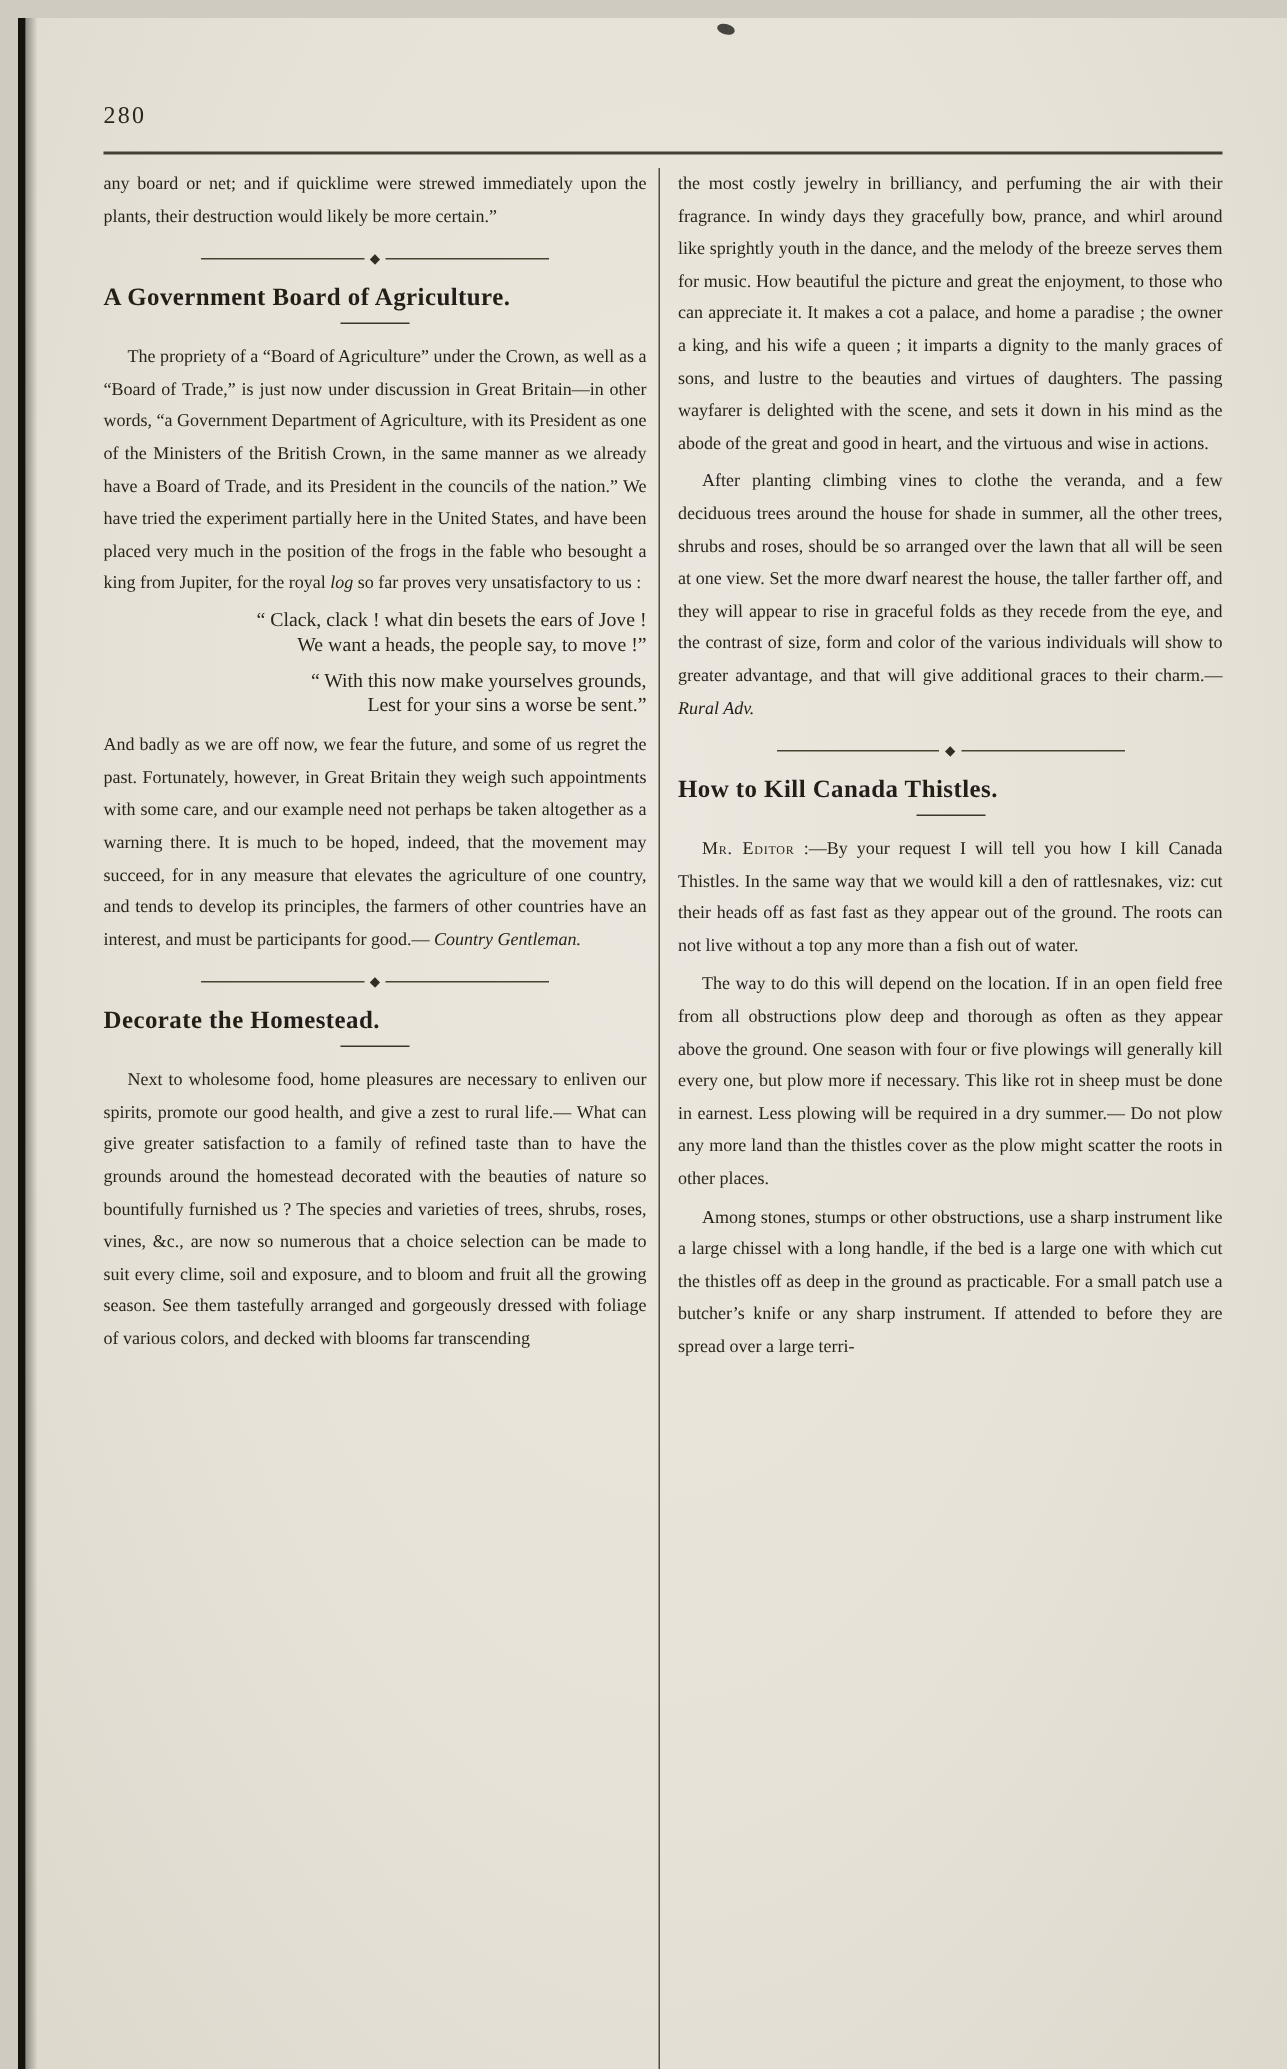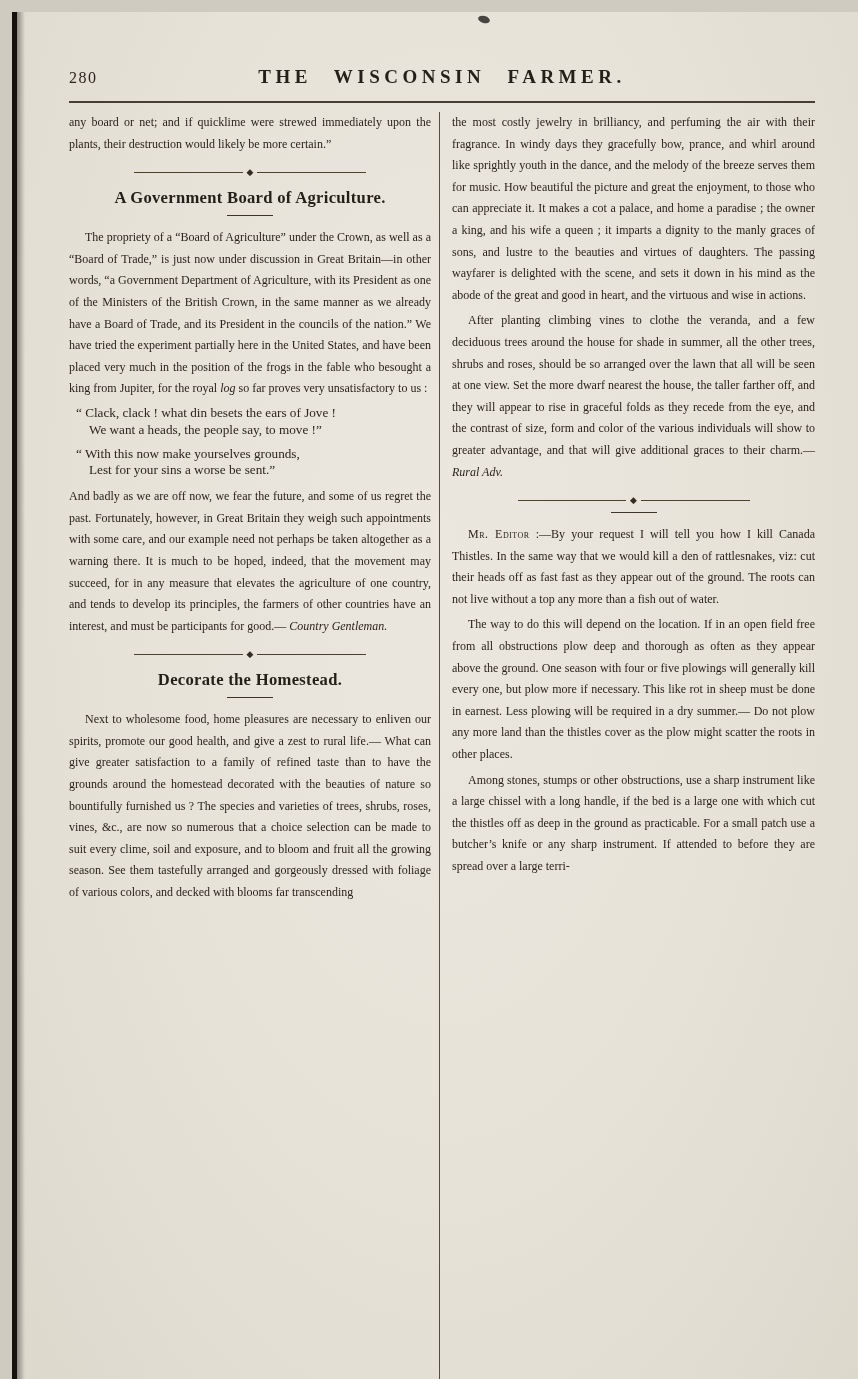--- a/index.html
+++ b/index.html
@@ -61,43 +61,42 @@
   .orn {
     display: flex; align-items: center; justify-content: center;
     width: 232px; margin: 13px auto 4px auto;
   }
   .orn::before, .orn::after {
     content: ""; flex: 1; border-top: 1px solid #49422f;
   }
   .orn .diamond { font-size: 9px; line-height: 9px; padding: 0 4px; color: #332d24; }
 
   .art-head {
-    margin: 11px 0 0 0; text-align: center;
+    margin: 11px 0 0 0; 
     font-size: 16.6px; font-weight: bold; letter-spacing: .3px; color: #231e17;
   }
   .head-rule { width: 46px; border-top: 1.3px solid #3c352b; margin: 7px auto 11px auto; }
 
   .quote {
     margin: 5px 0 7px 7px;
-    font-size: 13.2px; line-height: 16.8px; text-align: left; color: #2b251e;
+    font-size: 13.2px; line-height: 16.8px; text-align: right; color: #2b251e;
   }
   .quote .q2 { margin-left: 13px; }
 </style>
 </head>
 <body>
 
 <div class="scan">
   <div class="edge-left"></div>
   <div class="speck"></div>
 
   <div class="content">
 
     <header class="header">
       <span class="page-num">280</span>
-      <div class="masthead">THE WISCONSIN FARMER.</div>
     </header>
     <div class="header-rule"></div>
 
     <div class="columns">
 
       <div class="col-left">
         <p>any board or net; and if quicklime were strewed immediately upon the plants, their destruction would likely be more certain.”</p>
 
         <div class="orn">
           <span class="diamond">◆</span>
@@ -135,20 +134,21 @@
 
       <div class="col-right">
         <p>the most costly jewelry in brilliancy, and perfuming the air with their fragrance. In windy days they gracefully bow, prance, and whirl around like sprightly youth in the dance, and the melody of the breeze serves them for music. How beautiful the picture and great the enjoyment, to those who can appreciate it. It makes a cot a palace, and home a paradise ; the owner a king, and his wife a queen ; it imparts a dignity to the manly graces of sons, and lustre to the beauties and virtues of daughters. The passing wayfarer is delighted with the scene, and sets it down in his mind as the abode of the great and good in heart, and the virtuous and wise in actions.</p>
 
         <p class="indent"><span>After planting climbing vines to clothe the veranda, and a few deciduous trees around the house for shade in summer, all the other trees, shrubs and roses, should be so arranged over the lawn that all will be seen at one view. Set the more dwarf nearest the house, the taller farther off, and they will appear to rise in graceful folds as they recede from the eye, and the contrast of size, form and color of the various individuals will show to greater advantage, and that will give additional graces to their charm.—</span><span class="attr">Rural Adv.</span></p>
 
         <div class="orn">
           <span class="diamond">◆</span>
         </div>
 
+        <h2 class="art-head">How to Kill Canada Thistles.</h2>
         <div class="head-rule"></div>
 
         <p class="indent"><span class="sc">Mr. Editor</span><span> :—By your request I will tell you how I kill Canada Thistles. In the same way that we would kill a den of rattlesnakes, viz: cut their heads off as fast fast as they appear out of the ground. The roots can not live without a top any more than a fish out of water.</span></p>
 
         <p class="indent">The way to do this will depend on the location. If in an open field free from all obstructions plow deep and thorough as often as they appear above the ground. One season with four or five plowings will generally kill every one, but plow more if necessary. This like rot in sheep must be done in earnest. Less plowing will be required in a dry summer.— Do not plow any more land than the thistles cover as the plow might scatter the roots in other places.</p>
 
         <p class="indent">Among stones, stumps or other obstructions, use a sharp instrument like a large chissel with a long handle, if the bed is a large one with which cut the thistles off as deep in the ground as practicable. For a small patch use a butcher’s knife or any sharp instrument. If attended to before they are spread over a large terri-</p>
       </div>
 
     </div>

